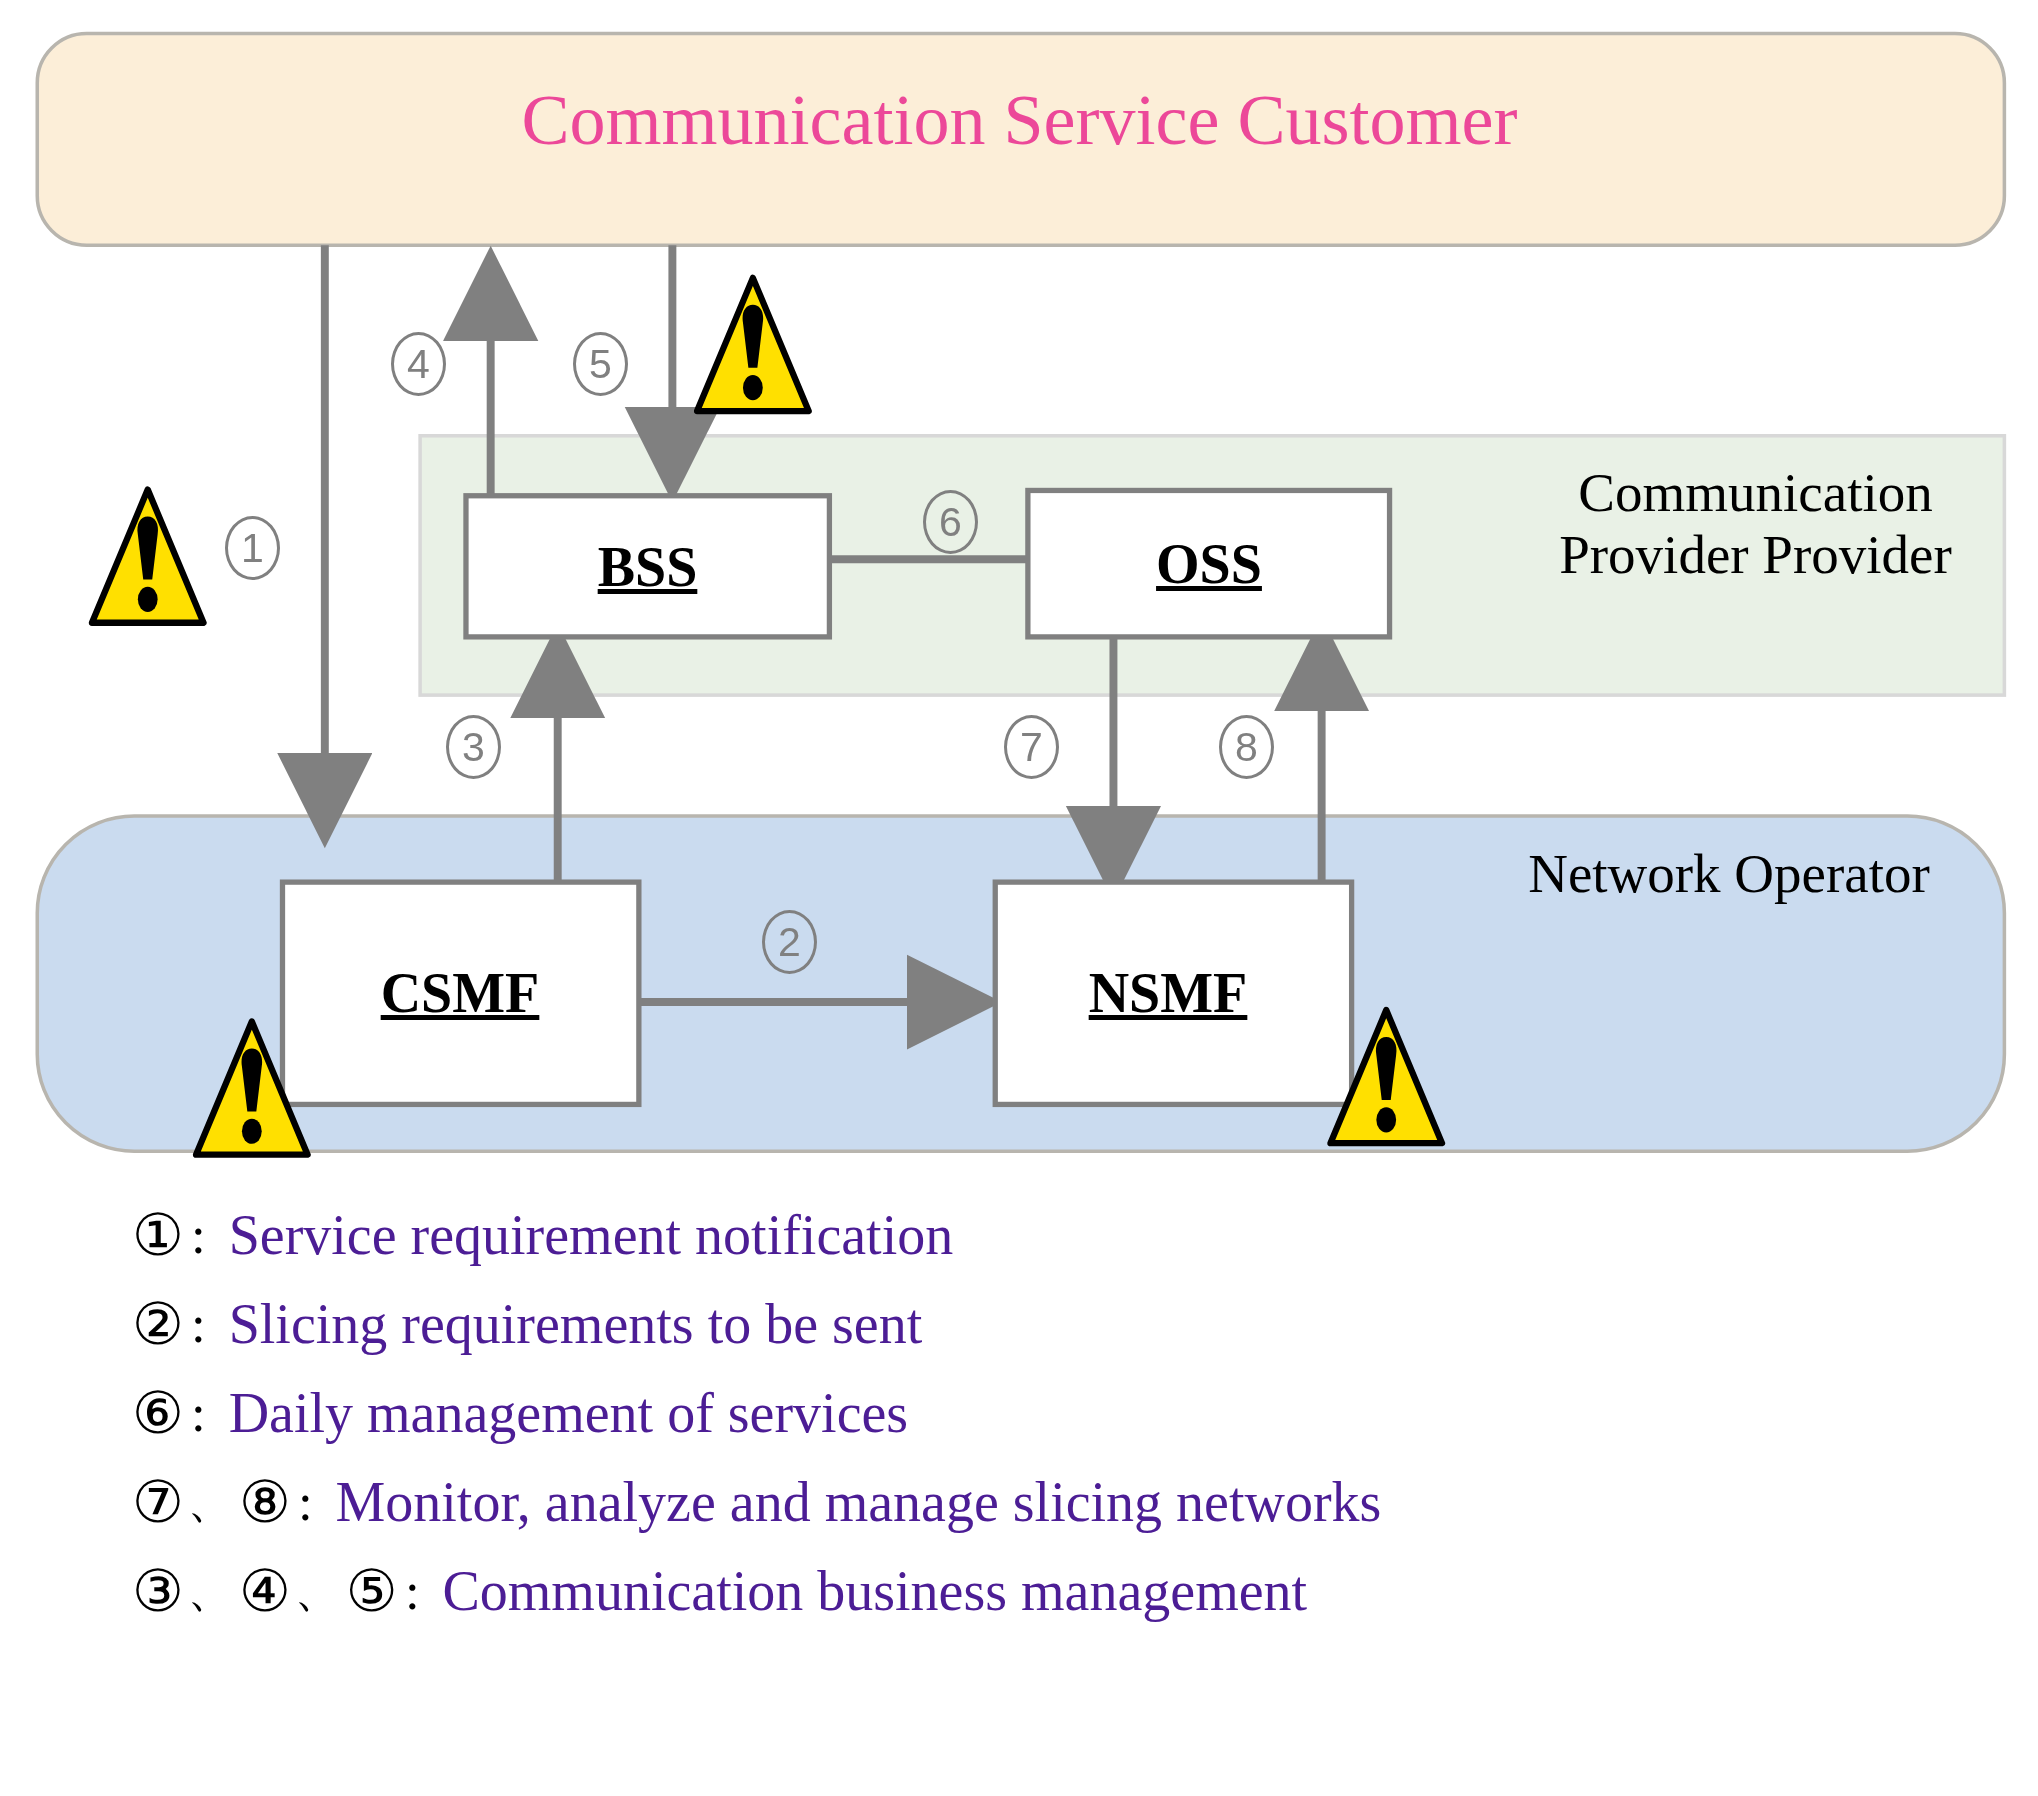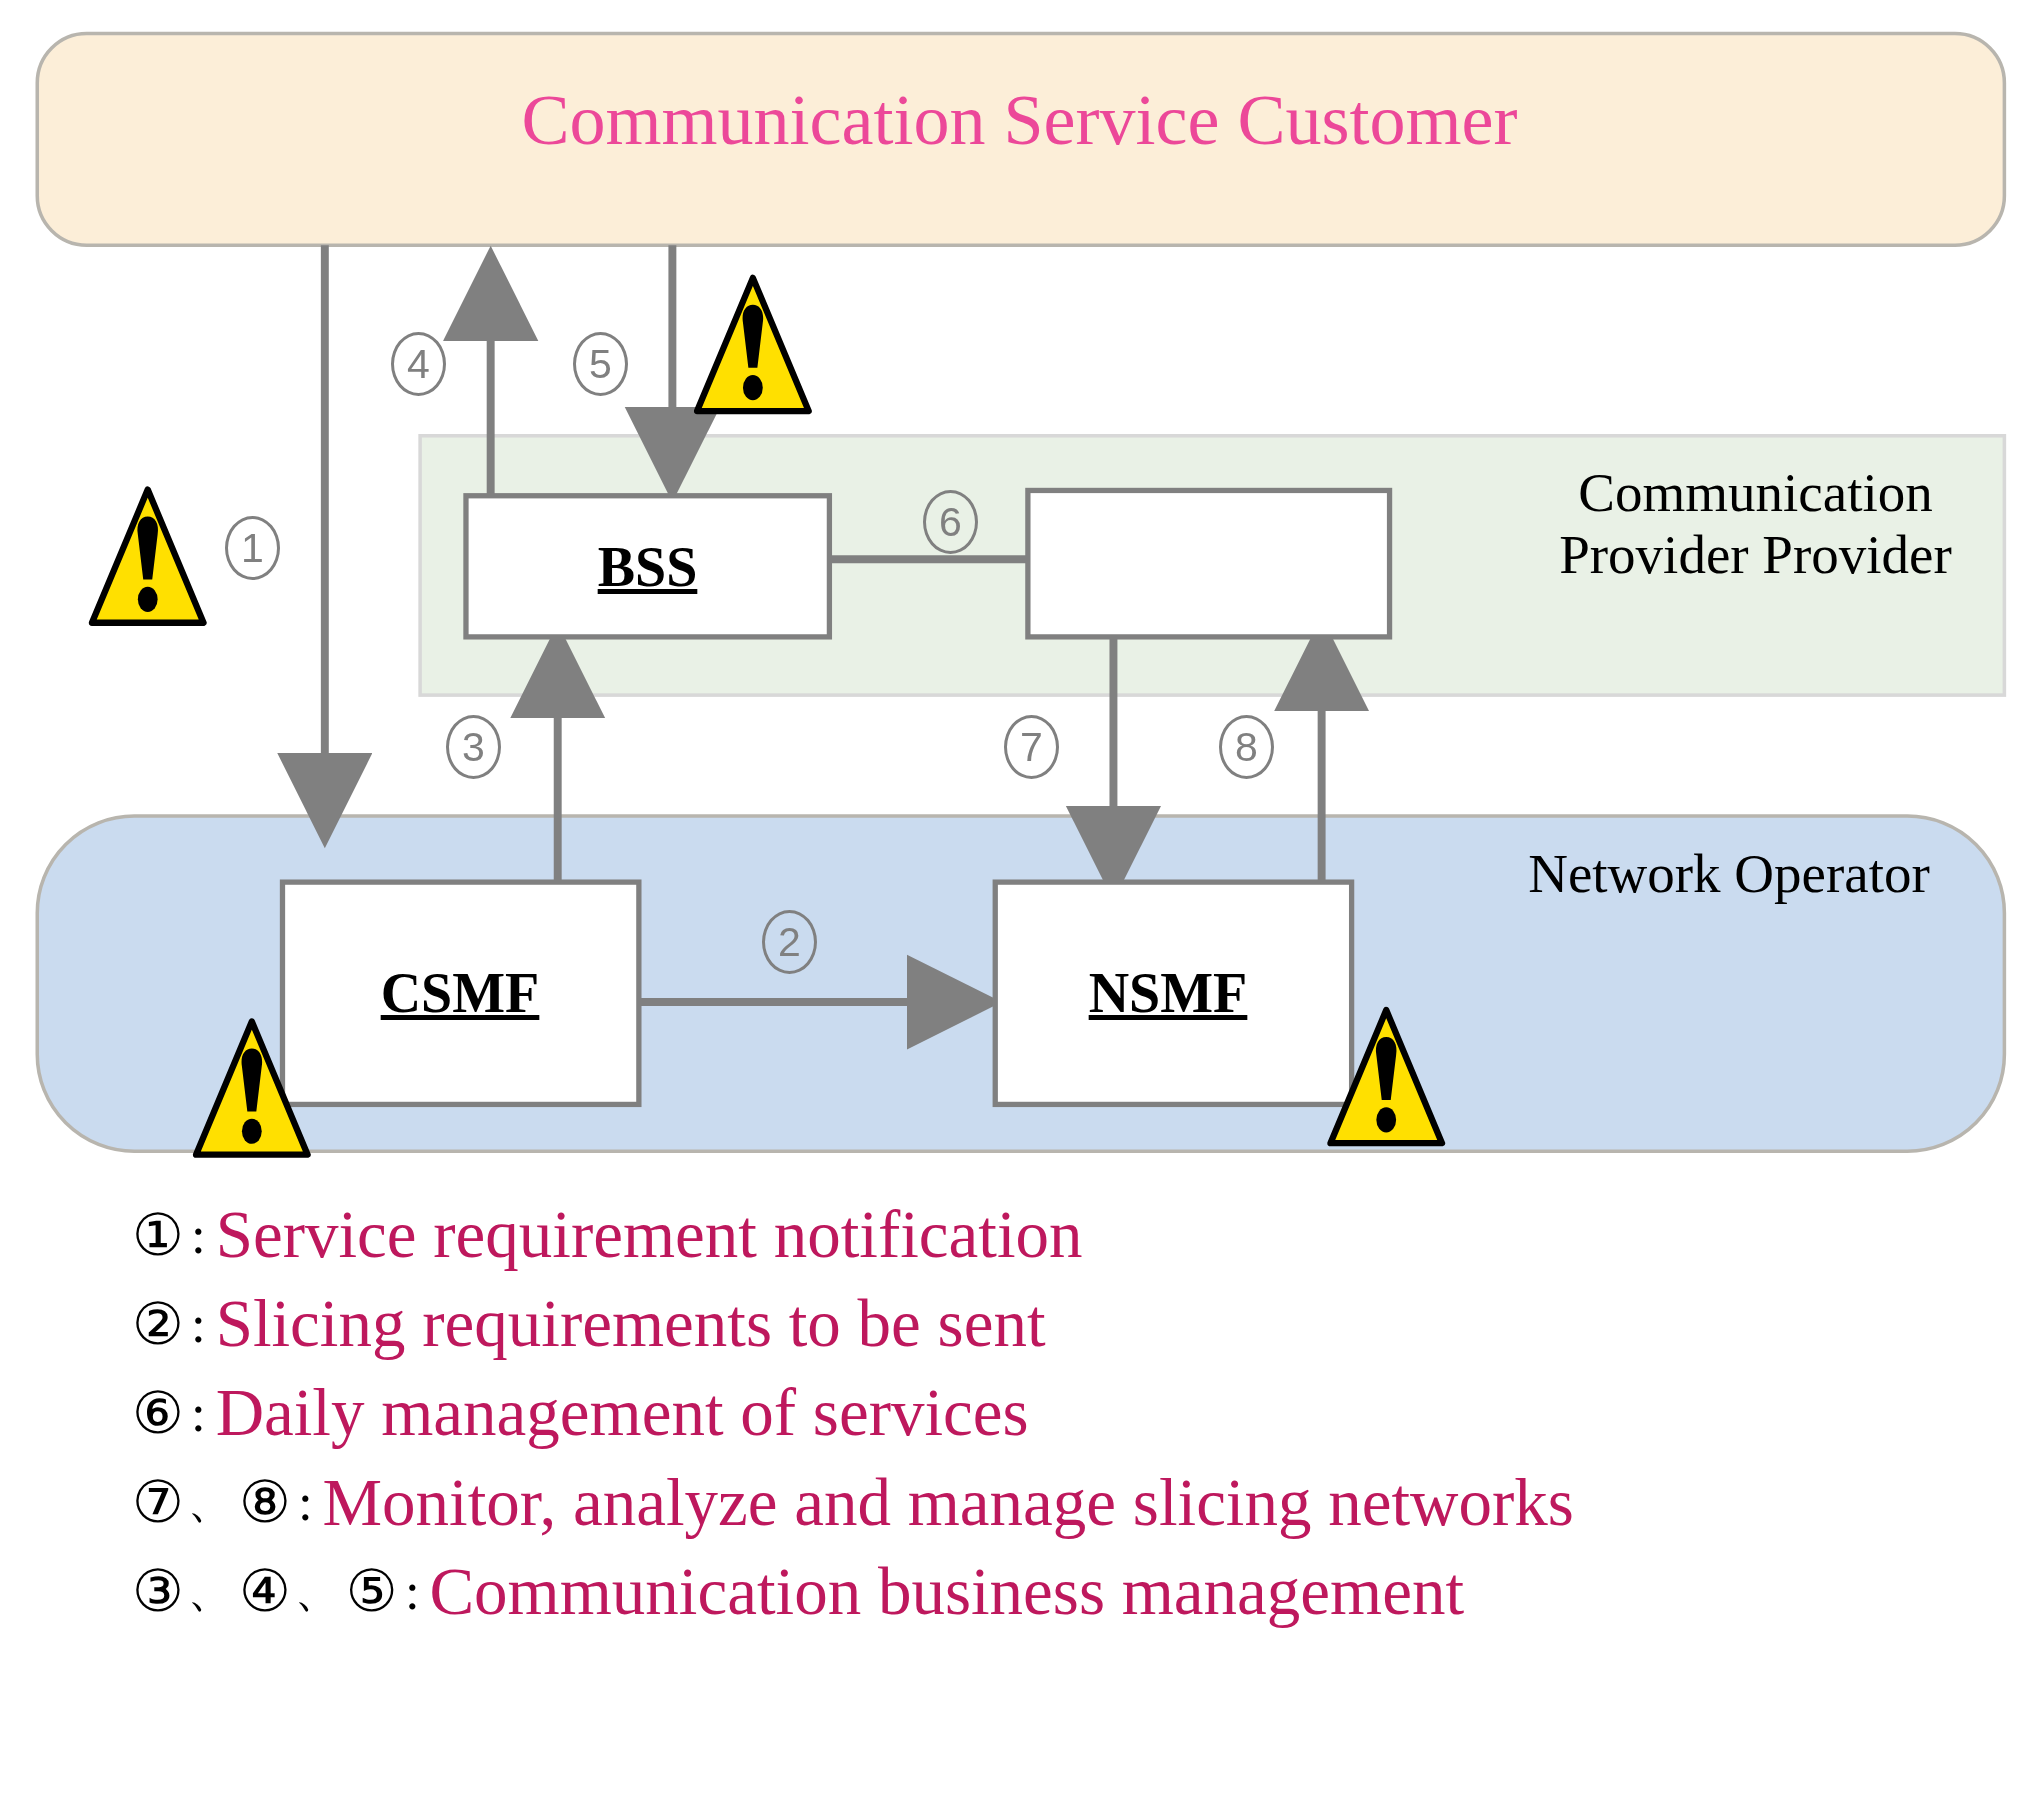--- a/index.html
+++ b/index.html
@@ -76,22 +76,22 @@
   .sep{
     font-family:"DejaVu Sans","Liberation Sans",sans-serif;
     font-size:46px;color:#000;margin:0 5.3px 0 1.8px;
   }
   .colon{
     font-family:"Liberation Serif","DejaVu Serif",serif;
     font-size:53px;color:#000;margin:0 8.8px 0 5.3px;
   }
   .legend-text{
     font-family:"Liberation Serif","DejaVu Serif",serif;
-    font-size:67px;color:#be185d;white-space:nowrap;
-    margin-left:1px;
+    font-size:56px;color:#4c1d95;white-space:nowrap;
+    margin-left:14px;
   }
 </style>
 </head>
 <body>
 
 <div id="stage">
 
   <svg id="diagram" viewBox="0 0 2311 2036">
     <defs>
       <marker id="arrowhead" markerWidth="14" markerHeight="14" refX="10.5" refY="6" orient="auto" markerUnits="strokeWidth">
@@ -174,20 +174,21 @@
   </svg>
 
   <div class="title-label" style="left:0;top:78px;height:85px;">Communication Service Customer</div>
 
   <div class="band-label" style="left:1491px;top:462px;width:529px;">Communication
 Provider Provider</div>
 
   <div class="band-label" style="left:1438px;top:843px;width:582px;">Network Operator</div>
 
   <div class="node-label" style="left:466px;top:496px;width:363px;height:141px;">BSS</div>
+  <div class="node-label" style="left:1028px;top:491px;width:362px;height:146px;">OSS</div>
   <div class="node-label" style="left:282px;top:882px;width:356px;height:222px;">CSMF</div>
   <div class="node-label" style="left:990px;top:882px;width:356px;height:222px;">NSMF</div>
 
   <div class="step-badge" style="left:225px;top:516px;">1</div>
   <div class="step-badge" style="left:762px;top:910px;">2</div>
   <div class="step-badge" style="left:446px;top:715px;">3</div>
   <div class="step-badge" style="left:391px;top:332px;">4</div>
   <div class="step-badge" style="left:573px;top:332px;">5</div>
   <div class="step-badge" style="left:923px;top:490px;">6</div>
   <div class="step-badge" style="left:1004px;top:715px;">7</div>

